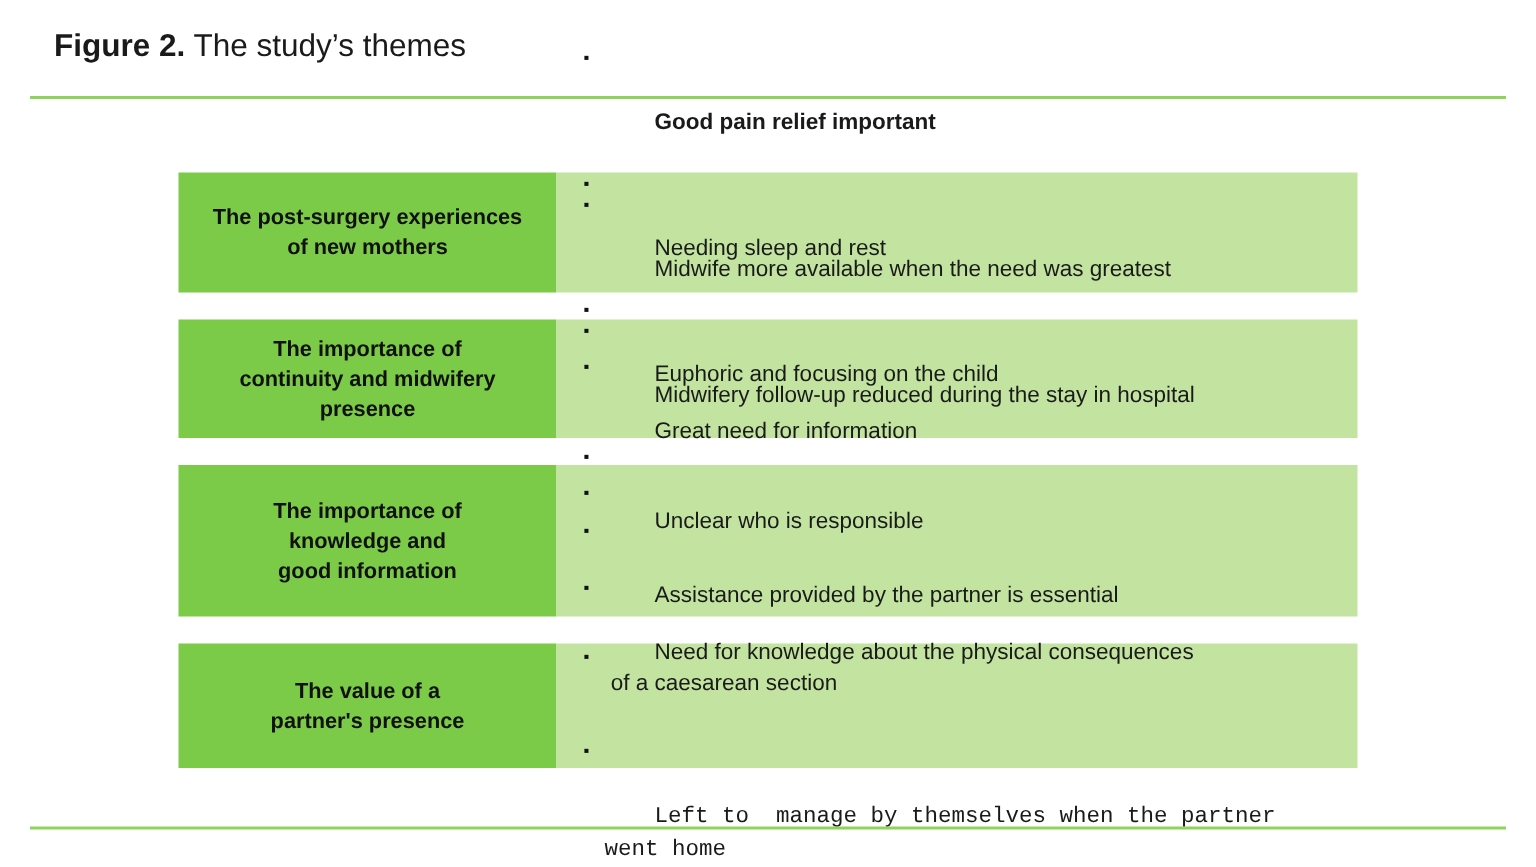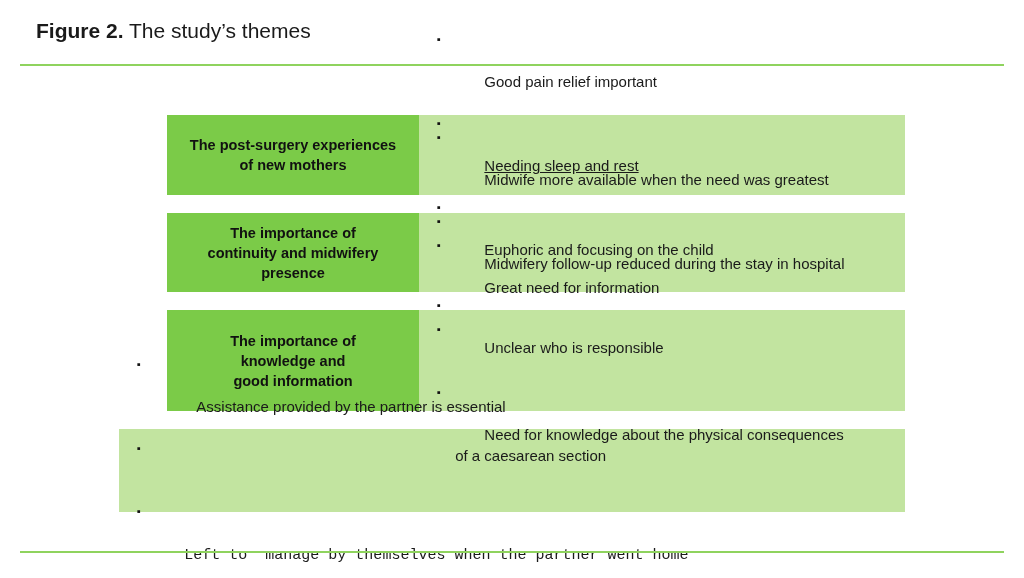--- a/index.html
+++ b/index.html
@@ -69,21 +69,20 @@
     display: flex;
     align-items: center;
     justify-content: center;
     text-align: center;
     font-weight: bold;
     font-size: 14.5px;
     line-height: 20px;
     padding: 22px 10px;
     box-sizing: border-box;
     color: #111111;
-    margin-left: 48px;
   }
 
   .theme-points {
     flex: 1;
     background: #C2E4A0;
     display: flex;
     flex-direction: column;
     justify-content: center;
     padding: 10px 12px 10px 18px;
     box-sizing: border-box;
@@ -125,25 +124,25 @@
 <div class="themes">
 
   <div class="theme-row row-h1">
     <div class="theme-label">
       <span style="white-space: pre-wrap;">The post-surgery experiences
 of new mothers</span>
     </div>
     <div class="theme-points">
       <div class="point">
         <span class="bullet">▪</span>
-        <span style="white-space: pre-wrap;">Good pain relief important</span>
-      </div>
-      <div class="point">
-        <span class="bullet">▪</span>
-        <span style="white-space: pre-wrap; text-decoration: underline;">Needing sleep and rest</span>
+        <span style="white-space: pre-wrap; font-weight: bold;">Good pain relief important</span>
+      </div>
+      <div class="point">
+        <span class="bullet">▪</span>
+        <span style="white-space: pre-wrap;">Needing sleep and rest</span>
       </div>
       <div class="point">
         <span class="bullet">▪</span>
         <span style="white-space: pre-wrap;">Euphoric and focusing on the child</span>
       </div>
     </div>
   </div>
 
   <div class="theme-row row-h2">
     <div class="theme-label">
@@ -183,24 +182,28 @@
       </div>
       <div class="point">
         <span class="bullet">▪</span>
         <span style="white-space: pre-wrap;">Need for knowledge about the physical consequences
  of a caesarean section</span>
       </div>
     </div>
   </div>
 
   <div class="theme-row row-h4">
-    <div class="theme-points">
-      <div class="point">
-        <span class="bullet">▪</span>
-        <span style="white-space: pre-wrap; margin-left: 12px;">Assistance provided by the partner is essential</span>
+    <div class="theme-label">
+      <span style="white-space: pre-wrap;">The value of a
+partner's presence</span>
+    </div>
+    <div class="theme-points">
+      <div class="point">
+        <span class="bullet">▪</span>
+        <span style="white-space: pre-wrap;">Assistance provided by the partner is essential</span>
       </div>
       <div class="point">
         <span class="bullet">▪</span>
       </div>
       <div class="point">
         <span class="bullet">▪</span>
         <span style="white-space: pre-wrap; font-family: Liberation Mono, monospace;">Left to  manage by themselves when the partner went home</span>
       </div>
     </div>
   </div>

